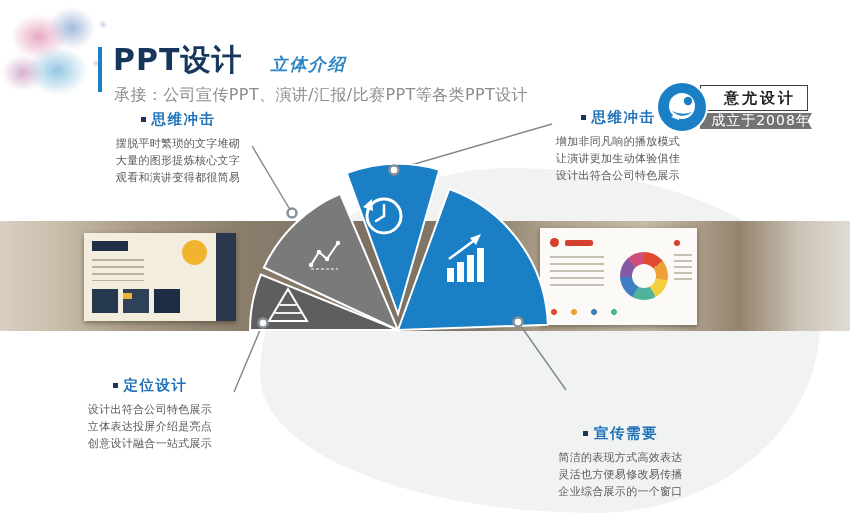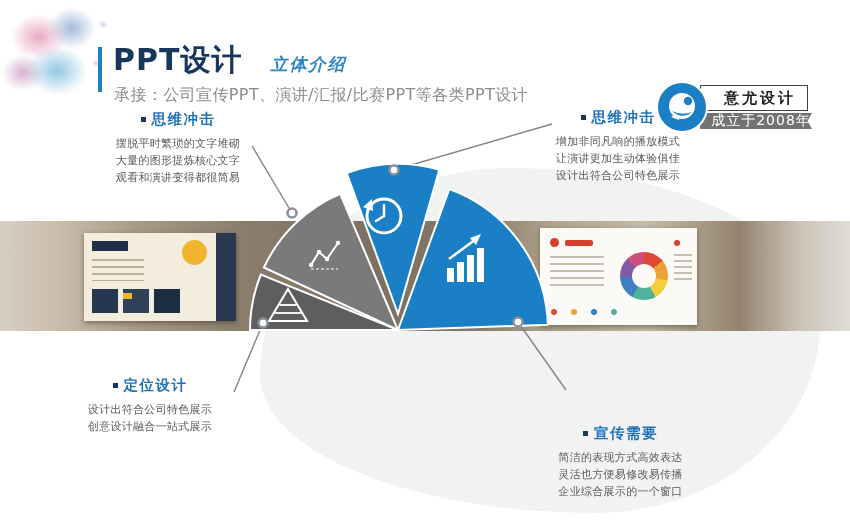--- a/index.html
+++ b/index.html
@@ -206,20 +206,21 @@
     <div class="c-line">让演讲更加生动体验俱佳</div>
     <div class="c-line">设计出符合公司特色展示</div>
   </div>
 
   <div class="callout cbl">
     <div class="c-title">
       <span class="bullet"></span>
       <span>定位设计</span>
     </div>
     <div class="c-line">设计出符合公司特色展示</div>
+    <div class="c-line">立体表达投屏介绍是亮点</div>
     <div class="c-line">创意设计融合一站式展示</div>
   </div>
 
   <div class="callout cbr">
     <div class="c-title">
       <span class="bullet"></span>
       <span>宣传需要</span>
     </div>
     <div class="c-line">简洁的表现方式高效表达</div>
     <div class="c-line">灵活也方便易修改易传播</div>

